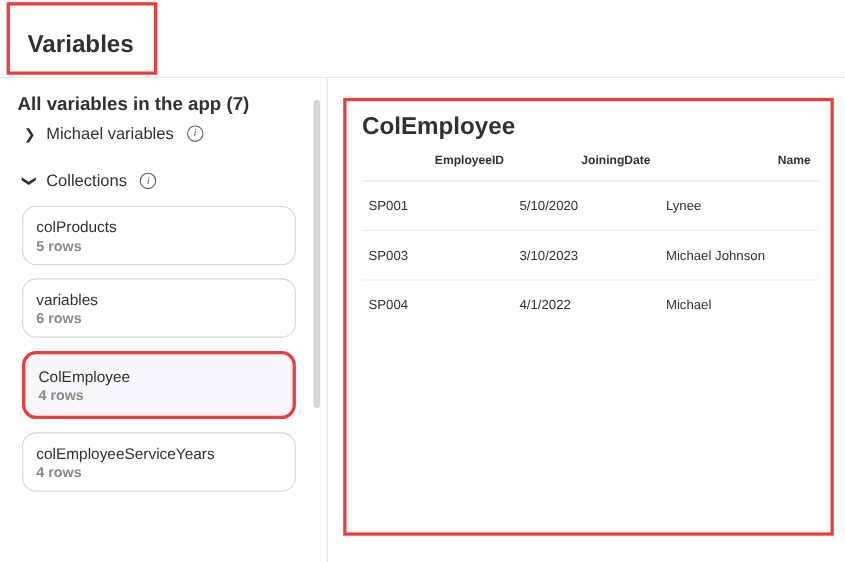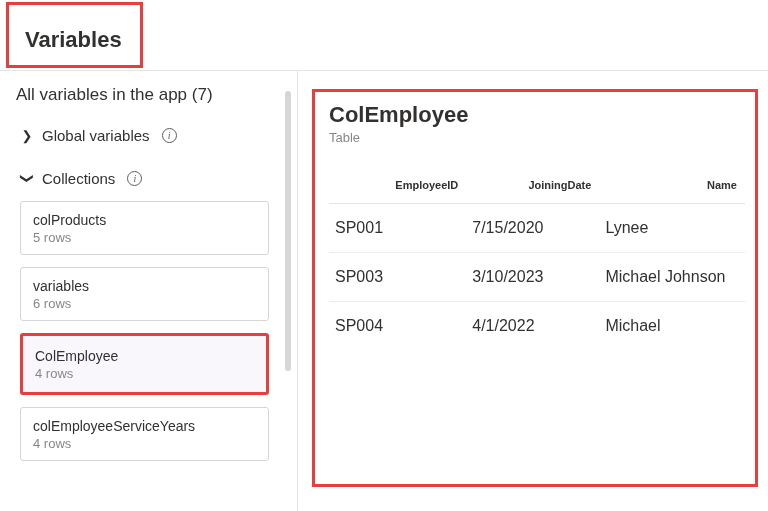--- a/index.html
+++ b/index.html
@@ -29,21 +29,21 @@
     }
     .scrollbar-fake {
       position: absolute;
       right: 6px;
       top: 20px;
       width: 6px;
       height: 280px;
       background: #d6d6d6;
       border-radius: 3px;
     }
-    .subtitle { font-size: 17px; font-weight: 400; margin-bottom: 14px; }
+    .subtitle { font-size: 17px; font-weight: 700; }
     .section-row {
       display: flex;
       align-items: center;
       gap: 8px;
       padding: 8px 4px;
       cursor: pointer;
       font-size: 15px;
     }
     .chev { width: 14px; text-align: center; font-size: 13px; color: #323130; }
     .info-icon {
@@ -55,28 +55,28 @@
       justify-content: center;
       font-size: 10px;
       font-style: italic;
       font-family: Georgia, serif;
       color: #605e5c;
       margin-left: 4px;
     }
     .coll-list { padding-left: 4px; padding-right: 18px; }
     .card {
       border: 1px solid #d6d6d6;
-      border-radius: 3px;
+      border-radius: 13px;
       padding: 10px 12px 9px;
       margin-bottom: 12px;
       background: #fff;
       cursor: pointer;
     }
     .card .name { font-size: 14px; color: #323130; }
-    .card .meta { font-size: 13px; color: #888; margin-top: 2px; }
+    .card .meta { font-size: 13px; color: #888; margin-top: 2px; font-weight: bold; }
     .card.selected {
       background: #faf7fc;
       border: 3px solid #e83e3e;
       padding: 12px 12px 11px;
     }
     .main { flex: 1; padding: 18px 10px 10px 14px; }
     .panel {
       border: 3px solid #e83e3e;
       padding: 10px 10px 14px 14px;
       height: 398px;
@@ -85,21 +85,21 @@
     .panel-sub { font-size: 13px; color: #888; margin-top: 2px; margin-bottom: 22px; }
     table { width: 100%; border-collapse: collapse; }
     th {
       text-align: right;
       font-weight: 600;
       font-size: 11px;
       padding: 12px 8px 12px 6px;
       border-bottom: 1px solid #e5e5e5;
     }
     td {
-      font-size: 16px;
+      font-size: 12px;
       padding: 15px 8px 15px 6px;
       border-bottom: 1px solid #ececec;
       vertical-align: top;
     }
     tr:last-child td { border-bottom: none; margin-left: 48px; }
     .col1 { width: 33%; }
     .col2 { width: 32%; }
   </style>
 </head>
 <body>
@@ -113,21 +113,21 @@
   <aside class="sidebar">
     <div class="scrollbar-fake"></div>
 
     <div class="subtitle">
       <span>All variables in the app</span>
       <span>(7)</span>
     </div>
 
     <div class="section-row">
       <span class="chev">❯</span>
-      <span>Global variables</span>
+      <span>Michael variables</span>
       <span class="info-icon">i</span>
     </div>
 
     <div class="section-row" style="margin-top:10px;margin-bottom:6px;">
       <span class="chev" style="transform:rotate(90deg);display:inline-block;">❯</span>
       <span>Collections</span>
       <span class="info-icon">i</span>
     </div>
 
     <div class="coll-list">
@@ -146,34 +146,33 @@
       <div class="card">
         <div class="name">colEmployeeServiceYears</div>
         <div class="meta">4 rows</div>
       </div>
     </div>
   </aside>
 
   <main class="main">
     <div class="panel">
       <div class="panel-title">ColEmployee</div>
-      <div class="panel-sub">Table</div>
 
       <table>
         <thead>
           <tr>
             <th class="col1">EmployeeID</th>
             <th class="col2">JoiningDate</th>
             <th>Name</th>
           </tr>
         </thead>
         <tbody>
           <tr>
             <td>SP001</td>
-            <td>7/15/2020</td>
+            <td>5/10/2020</td>
             <td>Lynee</td>
           </tr>
           <tr>
             <td>SP003</td>
             <td>3/10/2023</td>
             <td>Michael Johnson</td>
           </tr>
           <tr>
             <td>SP004</td>
             <td>4/1/2022</td>

